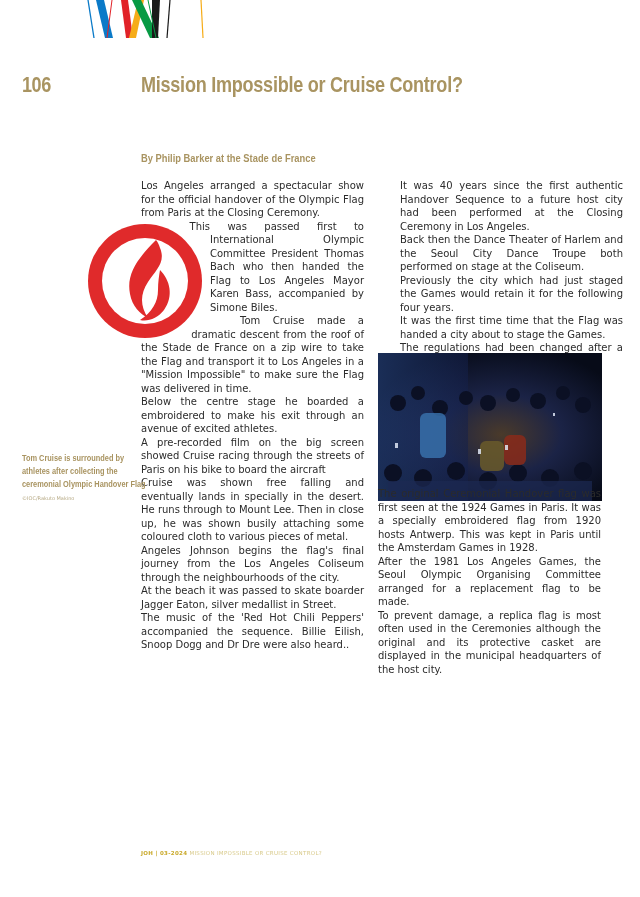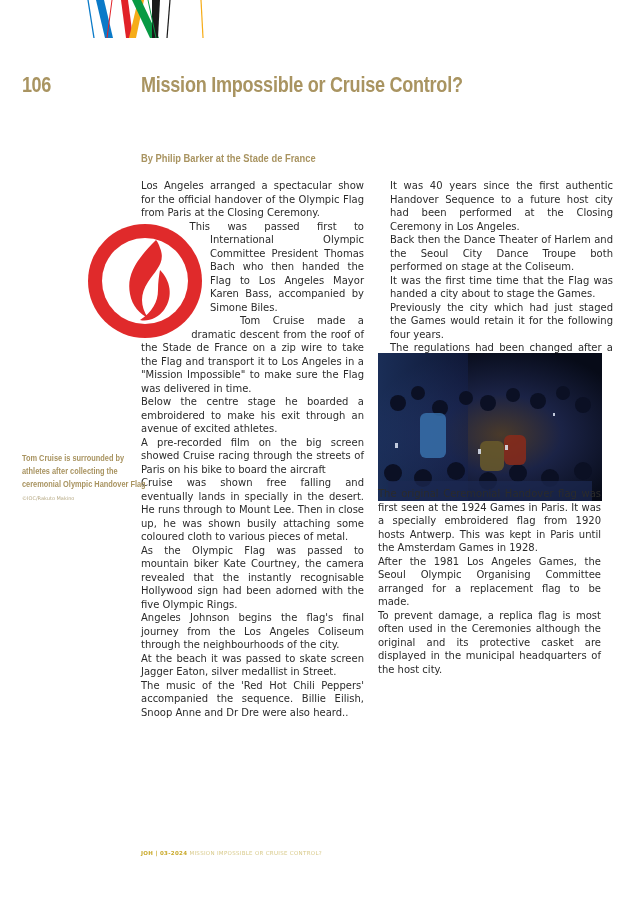--- a/index.html
+++ b/index.html
@@ -4,21 +4,21 @@
 <style>
   html, body { margin: 0; padding: 0; background: #ffffff; }
   body { width: 640px; height: 897px; position: relative; overflow: hidden; font-family: "DejaVu Sans", sans-serif; color: #2b2b2b; }
   .rings-strip { position: absolute; left: 86px; top: 0; width: 125px; height: 38px; }
   .page-num { position: absolute; left: 22px; top: 72px; font-family: "Liberation Sans", sans-serif; font-weight: bold; font-size: 22px; color: #a99461; letter-spacing: -0.5px; transform: scaleX(0.82); transform-origin: left; }
   .title { position: absolute; left: 141px; top: 72px; font-family: "Liberation Sans", sans-serif; font-weight: bold; font-size: 22px; color: #a99461; letter-spacing: -0.3px; transform: scaleX(0.82); transform-origin: left; white-space: nowrap; }
   .byline { position: absolute; left: 141px; top: 152px; font-family: "Liberation Sans", sans-serif; font-weight: bold; font-size: 11px; color: #a99461; transform: scaleX(0.85); transform-origin: left; white-space: nowrap; }
   .col { position: absolute; font-size: 10px; line-height: 13.5px; color: #2b2b2b; text-align: justify; }
   .col p { margin: 0; }
   .col-left { left: 141px; top: 179px; width: 223px; }
-  .col-right { left: 390px; top: 179px; width: 223px; }
+  .col-right { left: 400px; top: 179px; width: 223px; }
   .logo { float: left; width: 118px; height: 118px; margin: 2px 6px 2px -55px; shape-outside: circle(50%); }
   .indent { text-indent: 30px; }
   .photo { position: absolute; left: 378px; top: 353px; width: 224px; height: 148px; background: #0c1326; overflow: hidden; }
   .col-right2 { left: 378px; top: 487px; width: 223px; }
   .caption { position: absolute; left: 22px; top: 452px; width: 115px; font-family: "Liberation Sans", sans-serif; font-weight: bold; font-size: 8.6px; line-height: 13px; color: #a99461; transform: scaleX(0.86); transform-origin: left; white-space: nowrap; }
   .credit { position: absolute; left: 22px; top: 495px; font-size: 5px; color: #b7aa86; }
   .footer { position: absolute; left: 141px; top: 850px; font-size: 5.5px; letter-spacing: 0.3px; white-space: nowrap; }
   .footer .issue { color: #c9a92a; font-weight: bold; }
   .footer .running { color: #d8ca8a; }
 </style>
@@ -48,31 +48,30 @@
     <circle cx="59" cy="59" r="57" fill="#e02a2b"></circle>
     <circle cx="59" cy="59" r="43" fill="#ffffff"></circle>
     <path d="M70 18 C52 36 40 52 44 72 C46 84 54 92 62 96 C54 84 54 72 62 60 C70 48 80 40 74 26 C73 23 72 20 70 18 Z" fill="#e02a2b"></path>
     <path d="M74 48 C84 58 88 74 78 88 C72 96 62 100 54 98 C66 90 72 80 72 68 C72 60 73 54 74 48 Z" fill="#e02a2b"></path>
   </svg>
   <p>This was passed first to International Olympic Committee President Thomas Bach who then handed the Flag to Los Angeles Mayor Karen Bass, accompanied by Simone Biles.</p>
   <p class="indent">Tom Cruise made a dramatic descent from the roof of the Stade de France on a zip wire to take the Flag and transport it to Los Angeles in a "Mission Impossible" to make sure the Flag was delivered in time.</p>
   <p>Below the centre stage he boarded a embroidered to make his exit through an avenue of excited athletes.</p>
   <p>A pre-recorded film on the big screen showed Cruise racing through the streets of Paris on his bike to board the aircraft</p>
   <p>Cruise was shown free falling and eventually lands in specially in the desert. He runs through to Mount Lee. Then in close up, he was shown busily attaching some coloured cloth to various pieces of metal.</p>
-  <p>As the Olympic Flag was passed to mountain biker Kate Courtney, the camera revealed that the instantly recognisable Hollywood sign had been adorned with the five Olympic Rings.</p>
   <p>Angeles Johnson begins the flag's final journey from the Los Angeles Coliseum through the neighbourhoods of the city.</p>
-  <p>At the beach it was passed to skate screen Jagger Eaton, silver medallist in Street.</p>
-  <p>The music of the 'Red Hot Chili Peppers' accompanied the sequence. Billie Eilish, Snoop Anne and Dr Dre were also heard..</p>
+  <p>At the beach it was passed to skate boarder Jagger Eaton, silver medallist in Street.</p>
+  <p>The music of the 'Red Hot Chili Peppers' accompanied the sequence. Billie Eilish, Snoop Dogg and Dr Dre were also heard..</p>
 </div>
 
 <div class="col col-right">
   <p>It was 40 years since the first authentic Handover Sequence to a future host city had been performed at the Closing Ceremony in Los Angeles.</p>
   <p>Back then the Dance Theater of Harlem and the Seoul City Dance Troupe both performed on stage at the Coliseum.</p>
+  <p>Previously the city which had just staged the Games would retain it for the following four years.</p>
   <p>It was the first time time that the Flag was handed a city about to stage the Games.</p>
-  <p>Previously the city which had just staged the Games would retain it for the following four years.</p>
   <p>The regulations had been changed after a succession of political problems.</p>
 </div>
 
 <div class="photo">
   <svg width="224" height="148" viewBox="0 0 224 148" xmlns="http://www.w3.org/2000/svg">
     <defs>
       <radialGradient id="glow" cx="55%" cy="55%" r="60%">
         <stop offset="0%" stop-color="#4a3a2a"></stop>
         <stop offset="45%" stop-color="#1b2346"></stop>
         <stop offset="100%" stop-color="#070b18"></stop>

